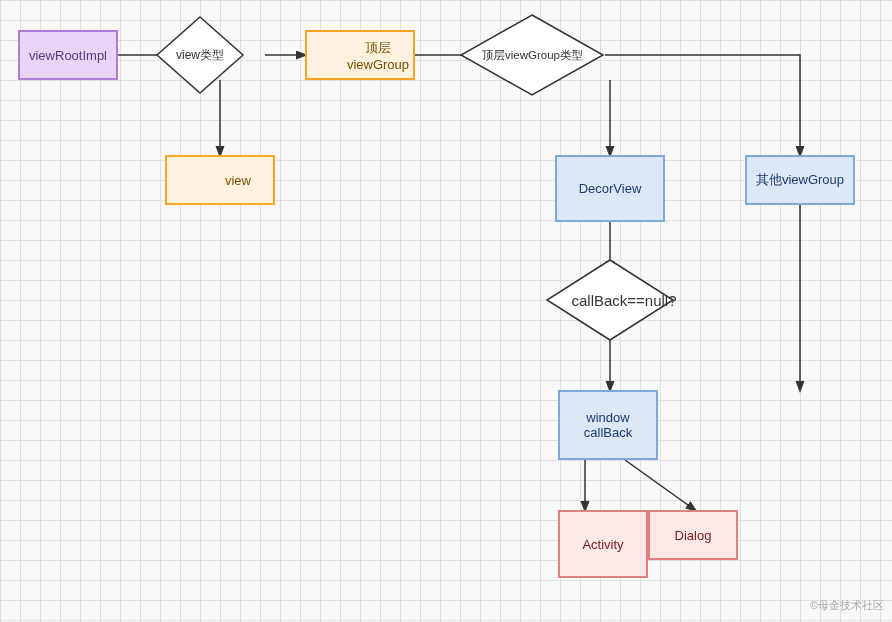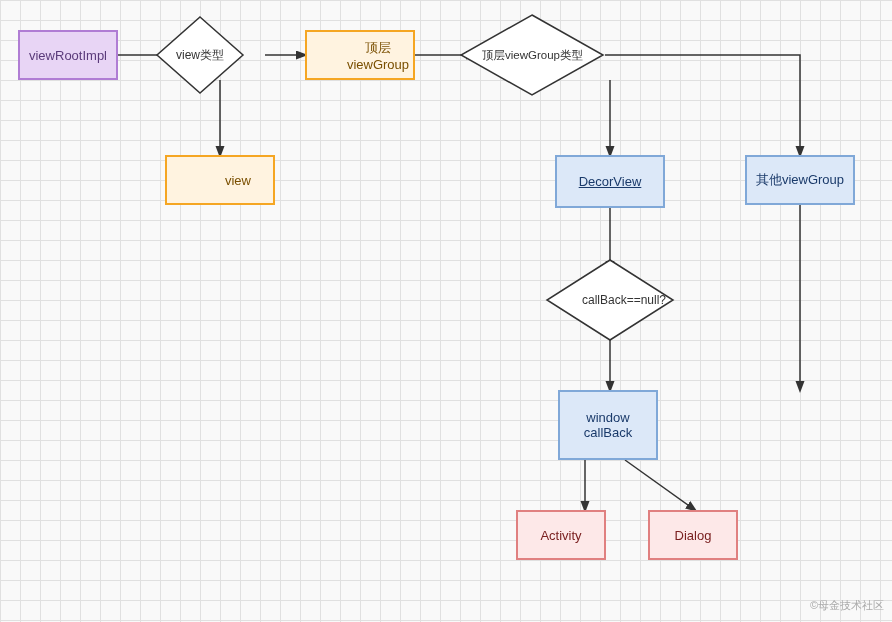--- a/index.html
+++ b/index.html
@@ -139,44 +139,44 @@
     </svg>
     <div class="diamond-inner" style="font-size:11.5px;">
       <span>顶层viewGroup类型</span>
     </div>
   </div>
 
   <div class="node node-orange-border" style="left:165px; top:155px; width:110px; height:50px;">
     <span>view</span>
   </div>
 
-  <div class="node node-blue" style="left:555px; top:155px; width:110px; height:53px;text-decoration:underline;">
+  <div class="node node-blue" style="left:555px; top:155px; width:110px; height:67px;">
     <span>DecorView</span>
   </div>
 
   <div class="node node-blue" style="left:745px; top:155px; width:110px; height:50px;">
     <span>其他viewGroup</span>
   </div>
 
   <div class="diamond-wrapper" style="left:545px; top:258px; width:130px; height:84px;">
     <svg width="130" height="84">
       <polygon points="65,2 128,42 65,82 2,42" fill="#fff" stroke="#333" stroke-width="1.5"></polygon>
     </svg>
-    <div class="diamond-inner" style="font-size:12px;padding-left:28px;">
+    <div class="diamond-inner" style="font-size:15px;padding-left:28px;">
       <span>callBack==null?</span>
     </div>
   </div>
 
   <div class="node node-blue" style="left:558px; top:390px; width:100px; height:70px; white-space:pre-line;">
     <span style="white-space:pre-line;text-align:center;">window
 callBack</span>
   </div>
 
 
-  <div class="node node-pink" style="left:516px; top:510px; width:90px; height:50px;">
+  <div class="node node-pink" style="left:558px; top:510px; width:90px; height:68px;">
     <span>Activity</span>
   </div>
 
   <div class="node node-pink" style="left:648px; top:510px; width:90px; height:50px;">
     <span>Dialog</span>
   </div>
 
   <div class="watermark">
     <span>©母金技术社区</span>
   </div>

